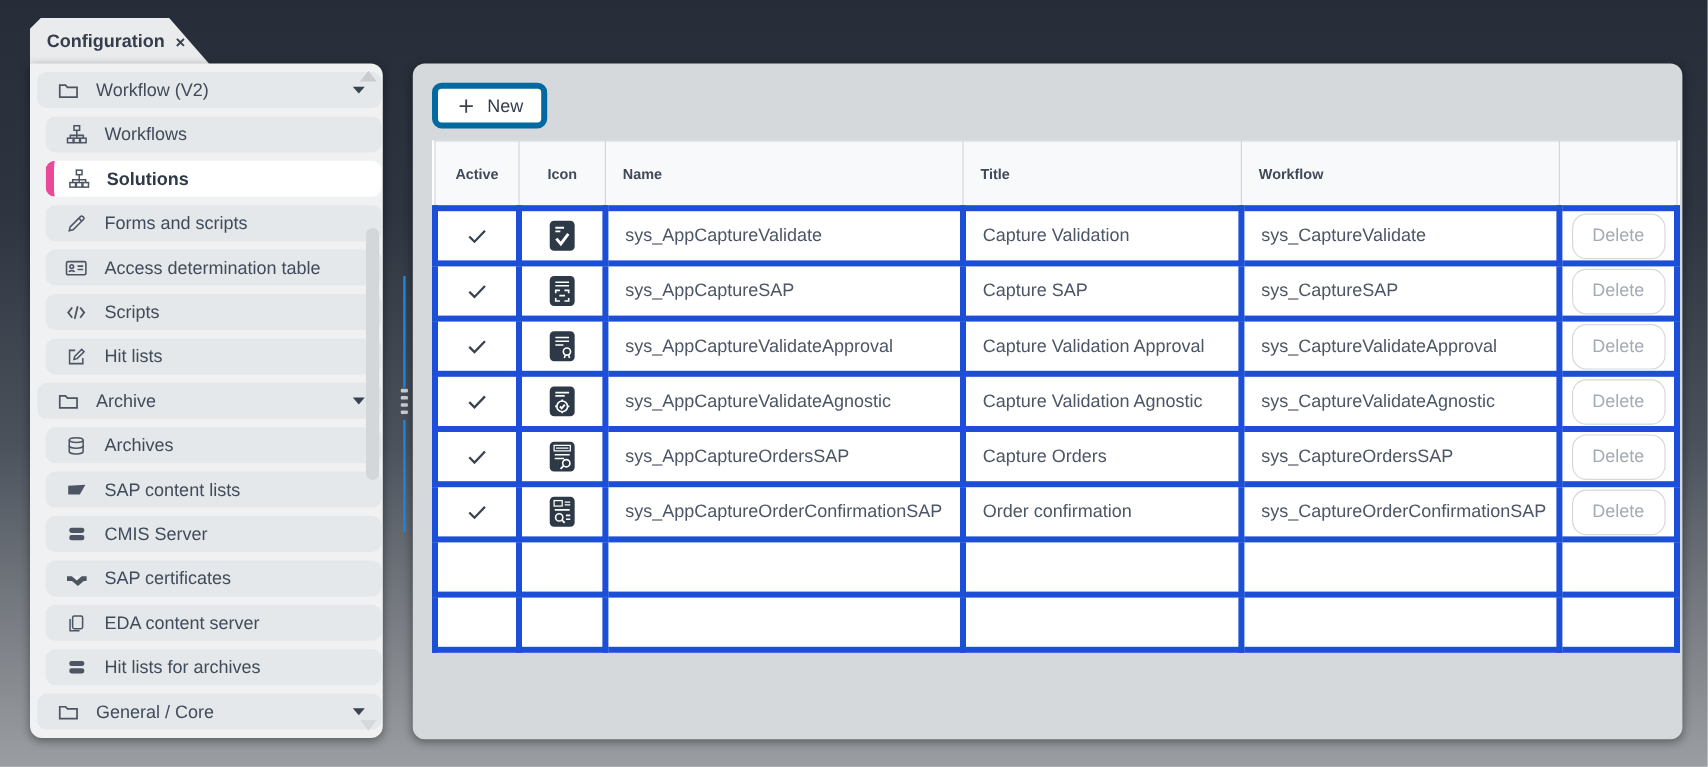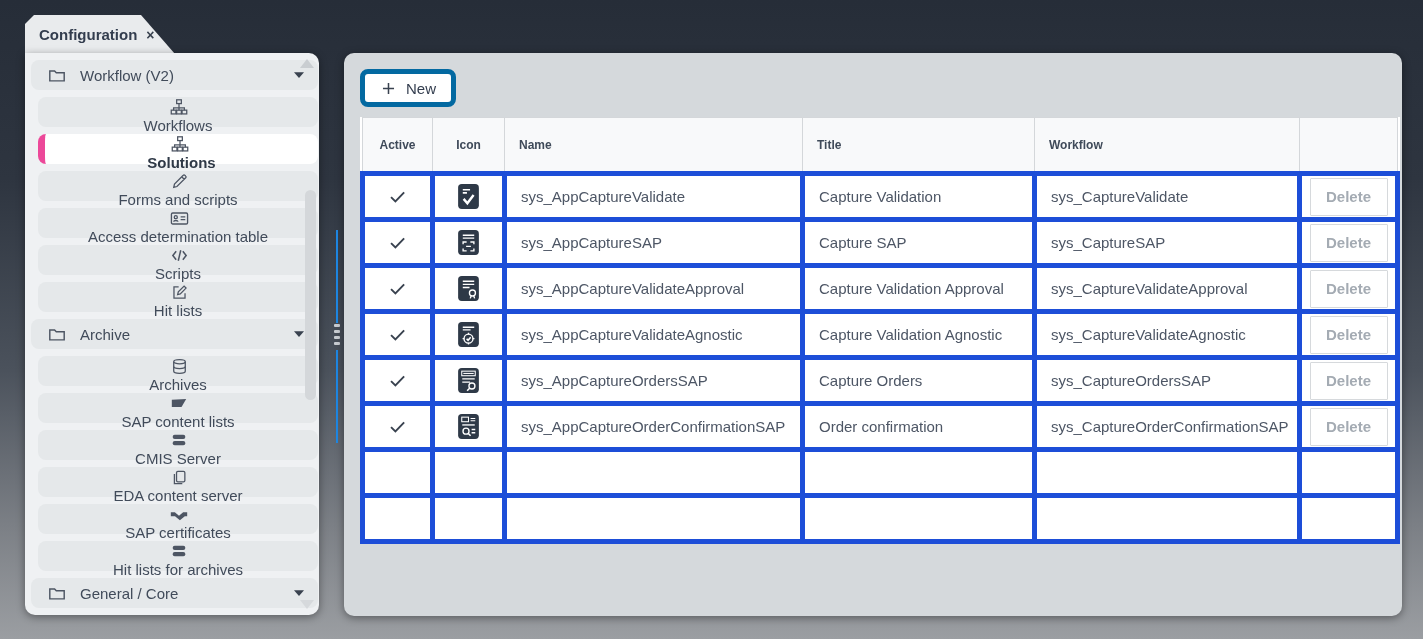--- a/index.html
+++ b/index.html
@@ -22,21 +22,21 @@
   .sidebar{
     left:25px;top:53px;width:294px;height:562px;
     background:#eff1f3;border-radius:0 10px 10px 10px;overflow:hidden;
   }
   .side-list{padding-top:7px;}
   .side-row{
     height:30px;margin:0 0 7px 6px;width:287px;border-radius:8px;background:#e5e8ea;
     display:flex;align-items:center;box-sizing:border-box;
     font-size:15px;color:#414b5a;cursor:pointer;
   }
-  .side-row.child{margin-left:13px;width:280px;flex-direction:column;}
+  .side-row.child{margin-left:13px;width:280px;}
   .side-row.selected{background:#ffffff;font-weight:bold;color:#2f3947;border-left:7px solid #ec4899;}
   .side-row .s-icon{width:21px;height:20px;margin-left:15px;margin-right:13px;display:flex;align-items:center;justify-content:center;color:#4d5563;flex:none;}
   .side-row.selected .s-icon{margin-left:10px;}
   .side-row .caret{margin-left:auto;margin-right:13px;color:#39424f;display:flex;align-items:center;}
   
   .sb-up,.sb-down{position:absolute;right:5px;width:0;height:0;border-left:7px solid transparent;border-right:7px solid transparent;}
   .sb-up{top:6px;border-bottom:9px solid #c9cdd1;}
   .sb-down{bottom:6px;border-top:9px solid #d6d9dc;}
   .sb-thumb{position:absolute;right:3px;top:137px;width:11px;height:210px;background:#d4d7da;border-radius:6px;}
   
@@ -61,22 +61,22 @@
     height:56px;background:#f8f9fa;border:1px solid #d4d7da;
     font-size:12px;font-weight:bold;color:#3f4a59;text-align:left;padding:0 0 0 14px;box-sizing:border-box;
   }
   th.c{text-align:center;padding:0;}
   td{
     height:46px;border:5px solid #1d4ed8;font-size:15px;color:#4d5665;
     padding:0 4px 0 14px;box-sizing:border-box;overflow:hidden;white-space:nowrap;
   }
   td.c{text-align:center;padding:0;}
   .del-btn{
-    width:78px;height:38px;background:#fff;border:1px solid #d6d9dc;border-radius:1px;
-    font-size:15px;font-weight:700;color:#a4abb3;font-family:inherit;cursor:pointer;
+    width:78px;height:38px;background:#fff;border:1px solid #d6d9dc;border-radius:12px;
+    font-size:15px;font-weight:400;color:#a4abb3;font-family:inherit;cursor:pointer;
   }
   .chk{display:inline-flex;vertical-align:middle;color:#39424f;}
   .row-icon{display:inline-flex;vertical-align:middle;}
 </style>
 </head>
 <body>
 
 <div class="tab">
   <span>Configuration</span>
   <span class="close-x">×</span>
@@ -192,35 +192,35 @@
         <span class="s-icon">
           <svg xmlns="http://www.w3.org/2000/svg" viewBox="0 0 20 20" width="18" height="18">
             <rect x="3" y="4.2" width="14" height="4.8" rx="2.2" fill="currentColor"></rect>
             <rect x="3" y="11" width="14" height="4.8" rx="2.2" fill="currentColor"></rect>
           </svg>
         </span>
         <span>CMIS Server</span>
       </div>
       <div class="side-row child">
         <span class="s-icon">
+          <svg xmlns="http://www.w3.org/2000/svg" viewBox="0 0 22 20" width="20" height="20">
+            <path fill="currentColor" d="M2 8h4.4L11 12l4.6-4H20v4.4h-2.6L12 17l-5.4-4.6H2z"></path>
+            <path fill="#eff1f3" d="M8.2 8.6l2.8 2.5 2.8-2.5L11 7z"></path>
+          </svg>
+        </span>
+        <span>SAP certificates</span>
+      </div>
+      <div class="side-row child">
+        <span class="s-icon">
           <svg xmlns="http://www.w3.org/2000/svg" viewBox="0 0 20 20" width="17" height="17" fill="none" stroke="currentColor" stroke-width="1.5">
             <rect x="6.5" y="2.8" width="9.8" height="12.4" rx="1.6"></rect>
             <path d="M4 5.8v11.4h9.3"></path>
           </svg>
         </span>
         <span>EDA content server</span>
-      </div>
-      <div class="side-row child">
-        <span class="s-icon">
-          <svg xmlns="http://www.w3.org/2000/svg" viewBox="0 0 22 20" width="20" height="20">
-            <path fill="currentColor" d="M2 8h4.4L11 12l4.6-4H20v4.4h-2.6L12 17l-5.4-4.6H2z"></path>
-            <path fill="#eff1f3" d="M8.2 8.6l2.8 2.5 2.8-2.5L11 7z"></path>
-          </svg>
-        </span>
-        <span>SAP certificates</span>
       </div>
       <div class="side-row child">
         <span class="s-icon">
           <svg xmlns="http://www.w3.org/2000/svg" viewBox="0 0 20 20" width="18" height="18">
             <rect x="3" y="4.2" width="14" height="4.8" rx="2.2" fill="currentColor"></rect>
             <rect x="3" y="11" width="14" height="4.8" rx="2.2" fill="currentColor"></rect>
           </svg>
         </span>
         <span>Hit lists for archives</span>
       </div>

